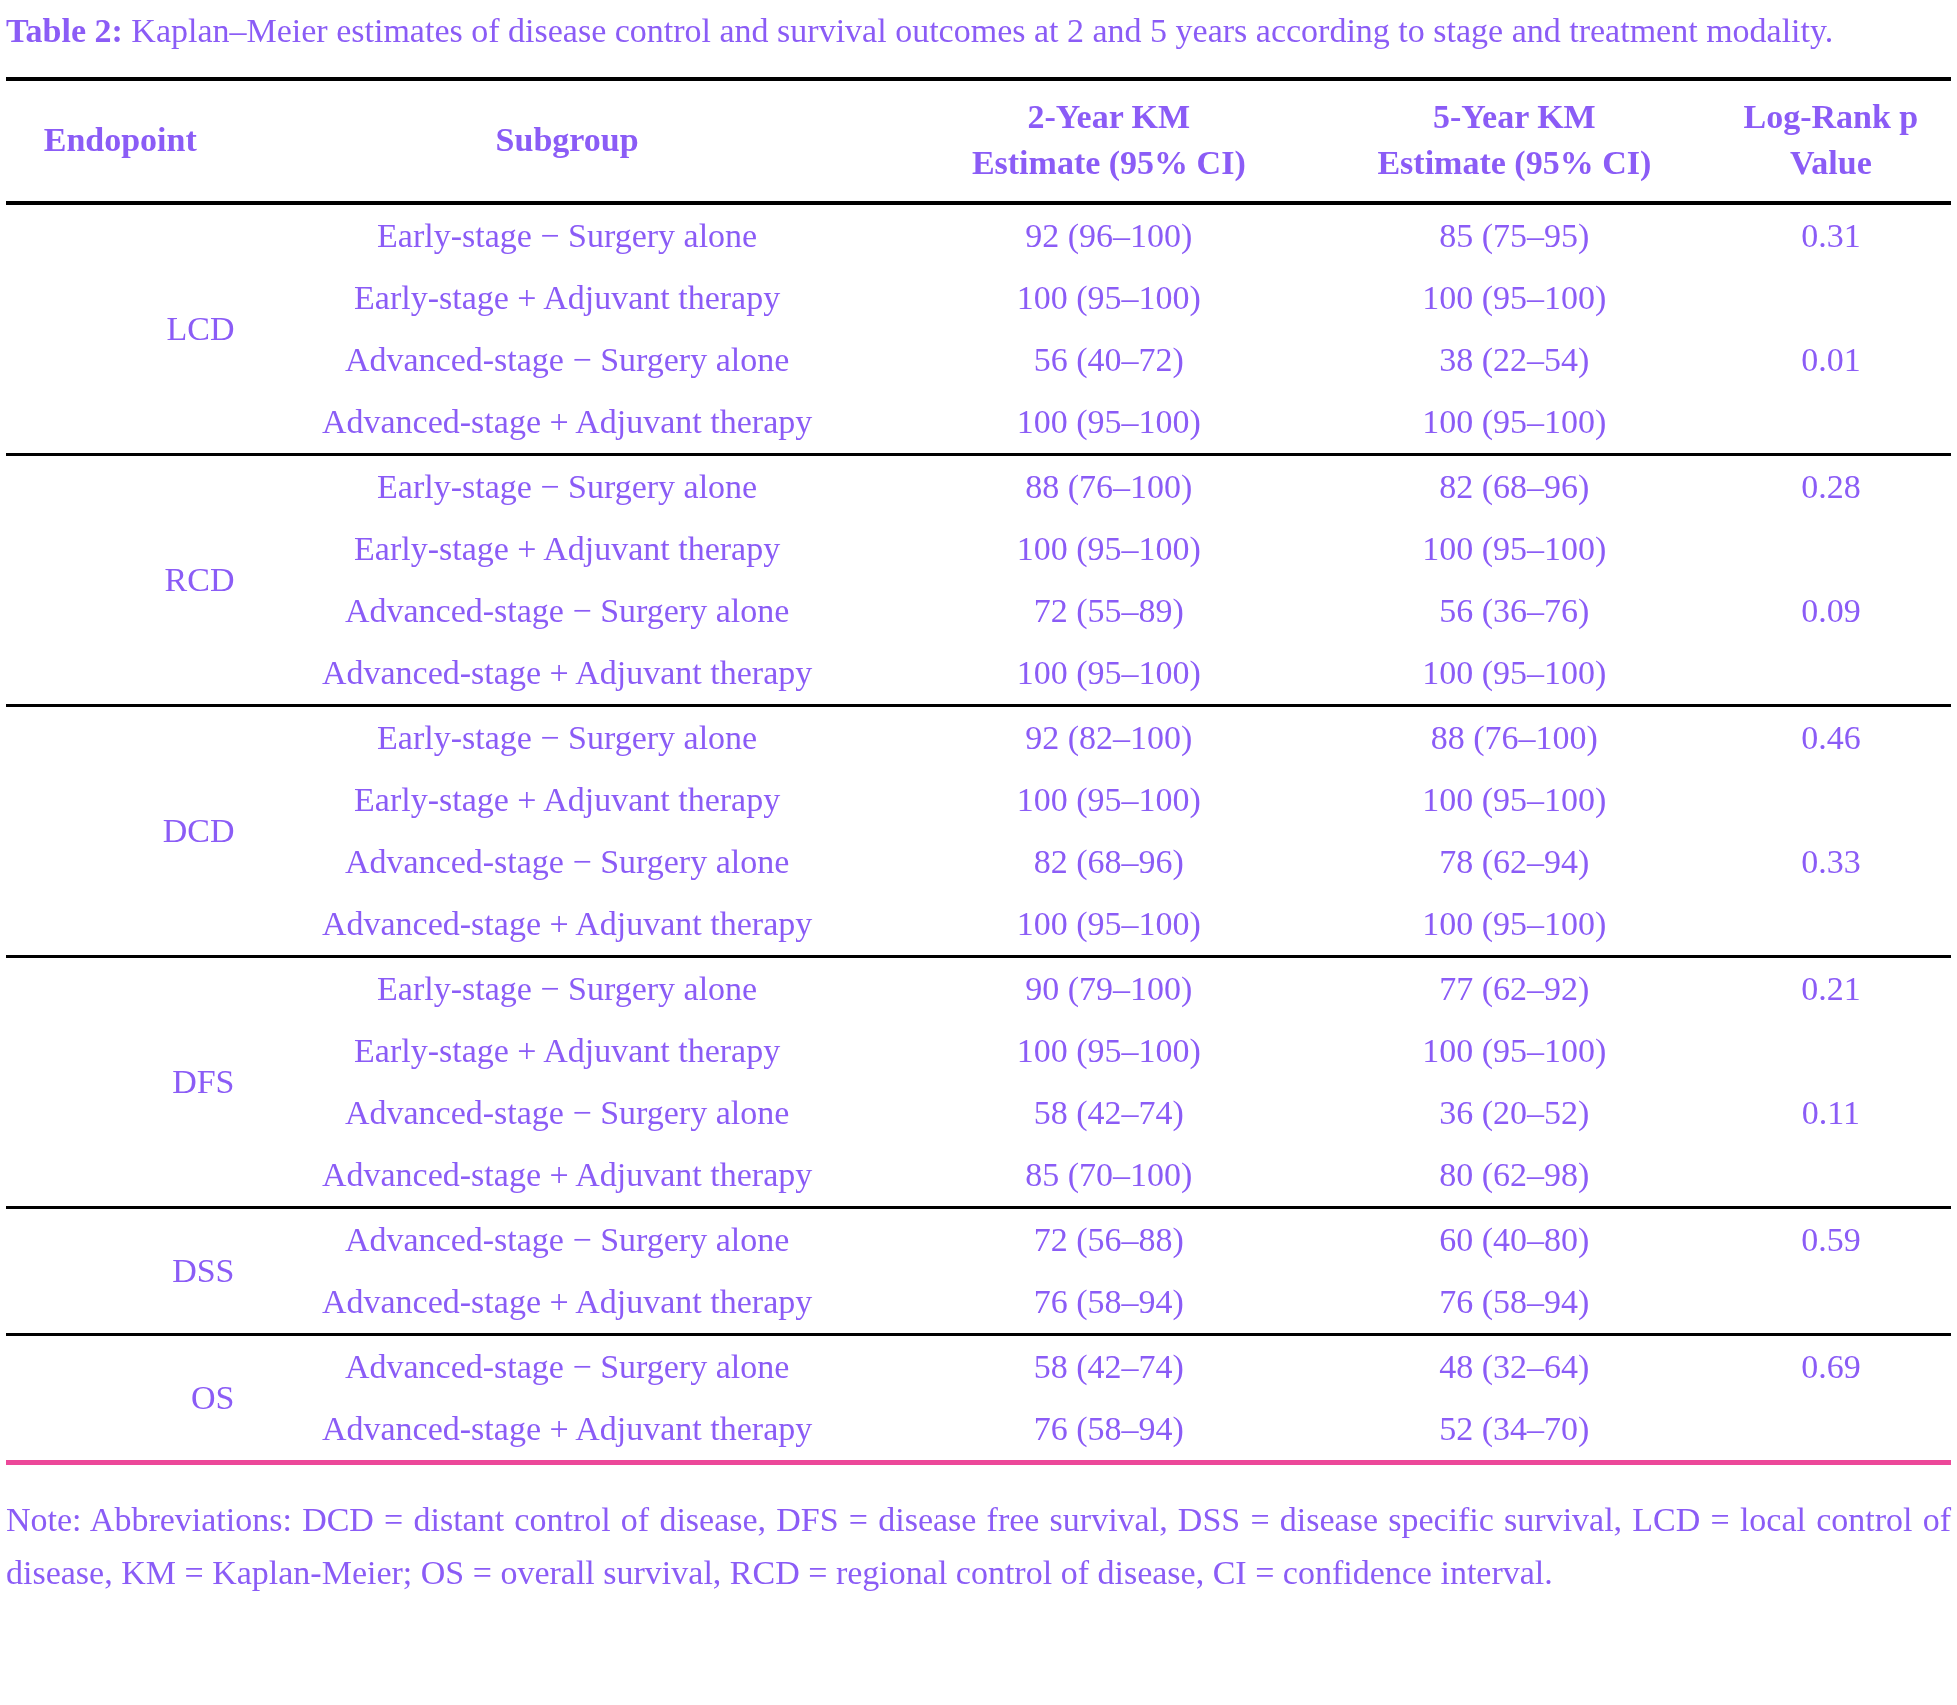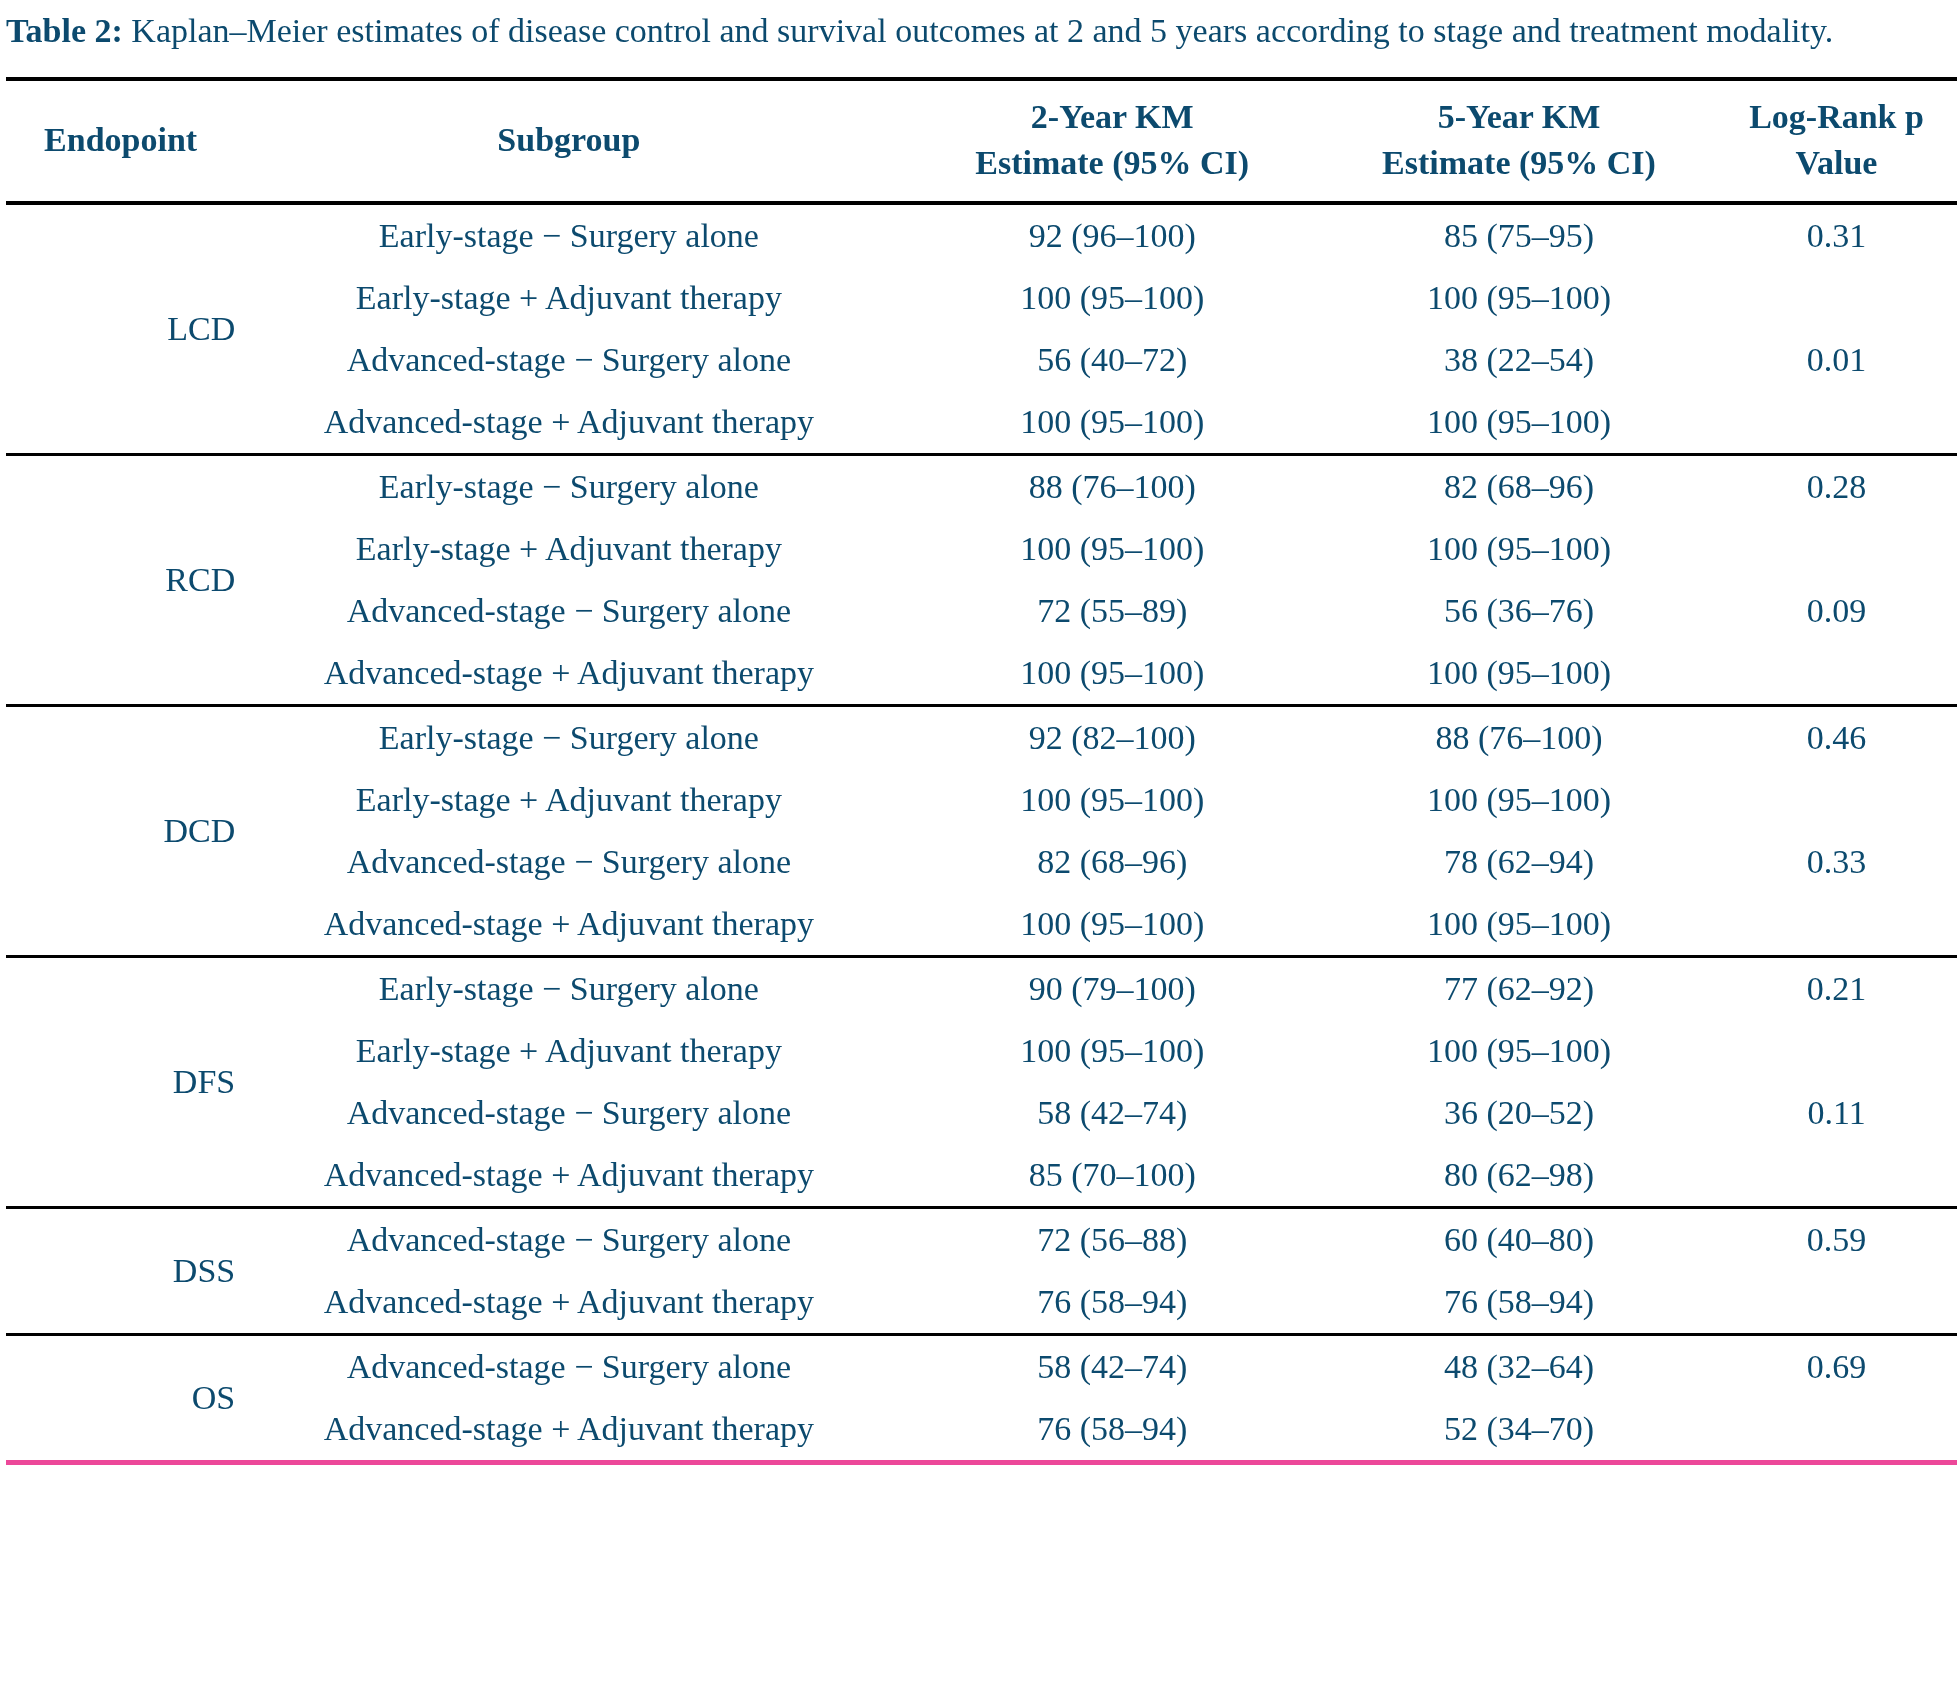--- a/index.html
+++ b/index.html
@@ -1,22 +1,22 @@
 <!DOCTYPE html>
 <html><head>
 <meta charset="utf-8">
 <style>
   html, body { margin: 0; padding: 0; background: #ffffff; }
   .page {
     width: 1957px;
     height: 1705px;
     box-sizing: border-box;
-    padding: 8px 0 0 6px;
+    padding: 8px 6px 0 6px;
     background: #ffffff;
-    color: #0c4a6e;
+    color: #8b5cf6;
     font-family: "Liberation Serif", serif;
     overflow: hidden;
   }
   .caption {
     margin: 0 0 24px 0;
     font-size: 34px;
     line-height: 45px;
     text-align: justify;
   }
   .caption .cap-label { font-weight: bold; }
@@ -210,14 +210,15 @@
       </tr>
       <tr>
         <td class="subgroup">Advanced-stage + Adjuvant therapy</td>
         <td>76 (58–94)</td>
         <td>52 (34–70)</td>
         <td></td>
       </tr>
     </tbody>
   </table>
 
+  <p class="note">Note: Abbreviations: DCD = distant control of disease, DFS = disease free survival, DSS = disease specific survival, LCD = local control of disease, KM = Kaplan-Meier; OS = overall survival, RCD = regional control of disease, CI = confidence interval.</p>
 
 </div>
 
 </body></html>

